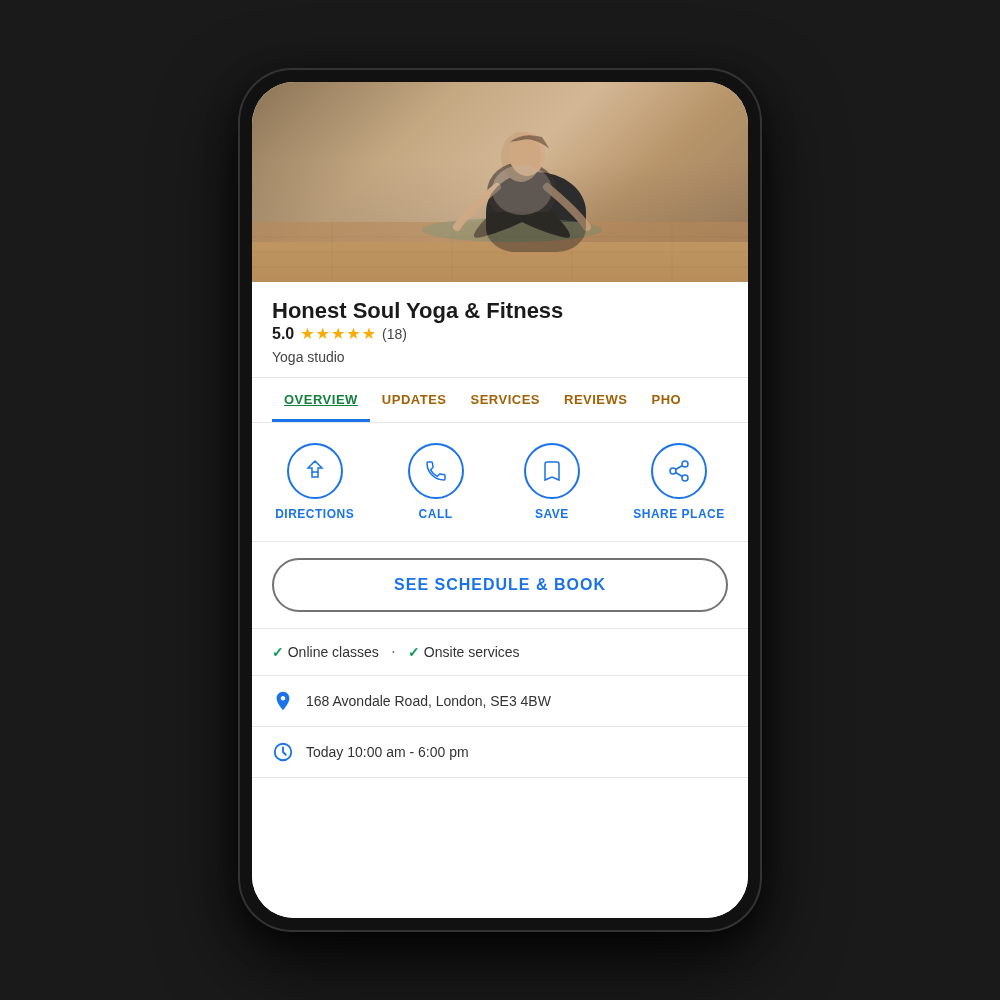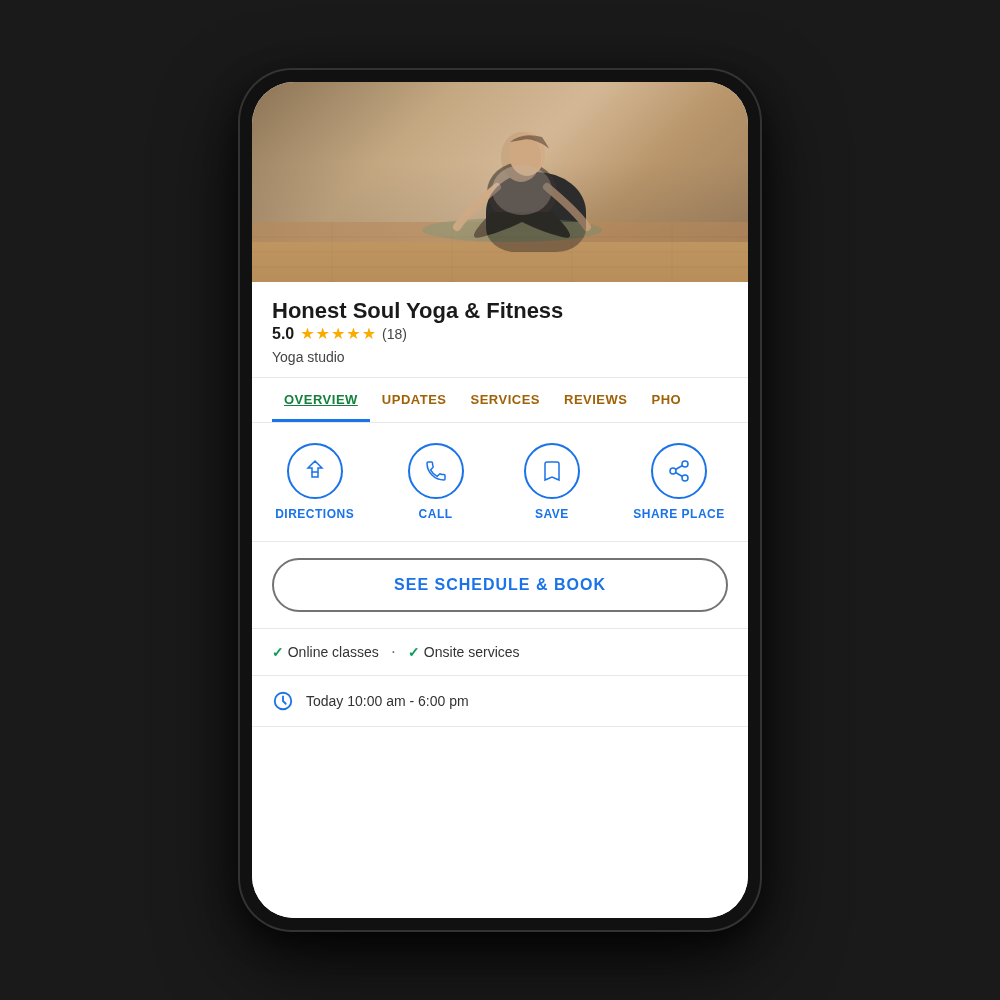--- a/index.html
+++ b/index.html
@@ -424,20 +424,28 @@
           <span class="check-icon">✓</span>
           <span>Online classes</span>
         </div>
         <span class="dot-sep">·</span>
         <div class="service-item">
           <span class="check-icon">✓</span>
           <span>Onsite services</span>
         </div>
       </div>
 
+      <div class="info-row">
+        <div class="info-row-icon">
+          <svg viewBox="0 0 24 24" fill="none">
+            <path d="M12 2C8.13 2 5 5.13 5 9c0 5.25 7 13 7 13s7-7.75 7-13c0-3.87-3.13-7-7-7zm0 9.5c-1.38 0-2.5-1.12-2.5-2.5s1.12-2.5 2.5-2.5 2.5 1.12 2.5 2.5-1.12 2.5-2.5 2.5z" fill="#1a73e8"></path>
+          </svg>
+        </div>
+        <span class="info-text">168 Avondale Road, London, SE3 4BW</span>
+      </div>
 
       <div class="info-row">
         <div class="info-row-icon">
           <svg viewBox="0 0 24 24" fill="none">
             <circle cx="12" cy="12" r="9" stroke="#1a73e8" stroke-width="2"></circle>
             <path d="M12 7v5l3 3" stroke="#1a73e8" stroke-width="2" stroke-linecap="round"></path>
           </svg>
         </div>
         <span class="hours-text">Today  10:00 am - 6:00 pm</span>
       </div>

